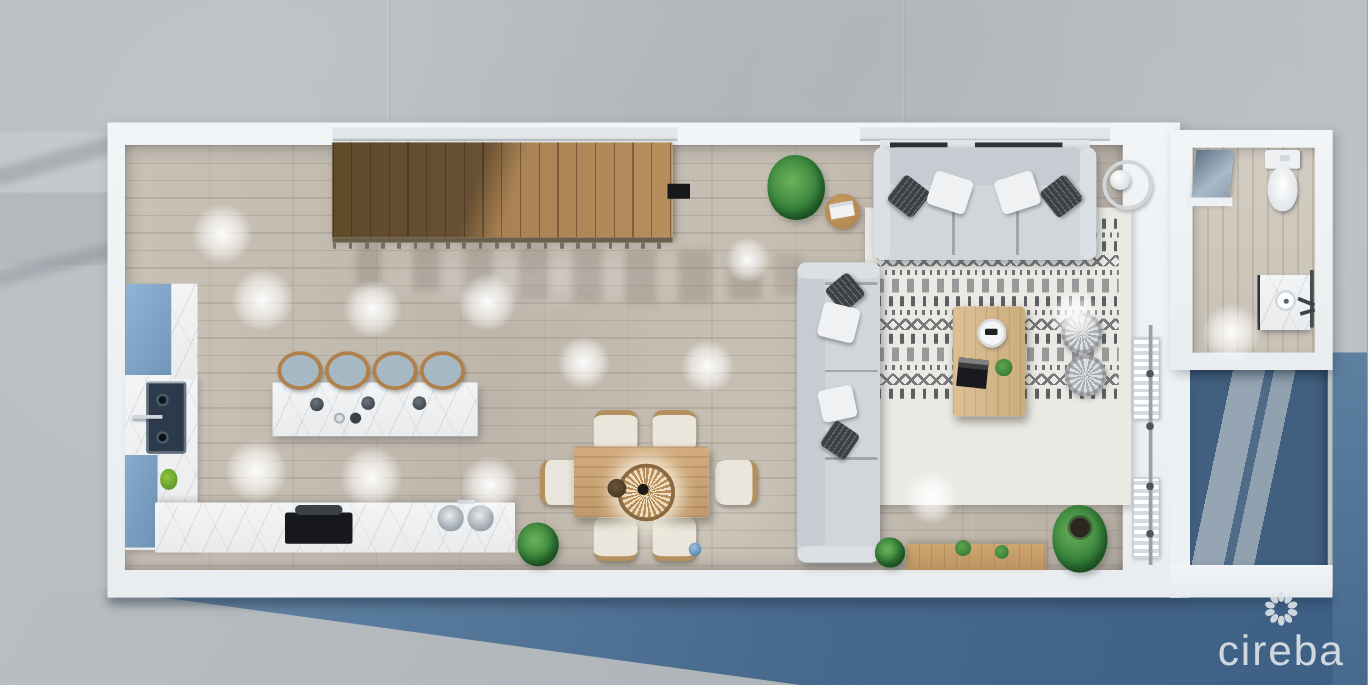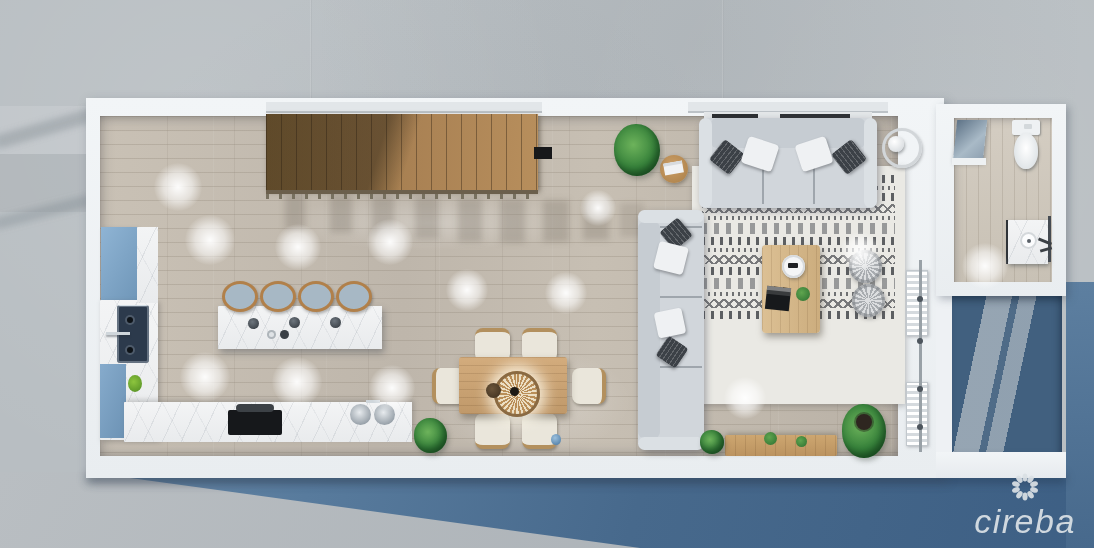--- a/index.html
+++ b/index.html
@@ -249,21 +249,21 @@
   <div class="glow" style="left:840px;top:232px;width:40px;height:40px;"></div>
   <div class="glow" style="left:962px;top:243px;width:46px;height:46px;"></div>
   <div class="glow" style="left:620px;top:126px;width:32px;height:32px;opacity:.8;"></div>
 
   <div class="plant" style="left:614px;top:124px;width:46px;height:52px;"></div>
   <div class="plant" style="left:414px;top:418px;width:33px;height:35px;"></div>
   <div class="plant" style="left:700px;top:430px;width:24px;height:24px;"></div>
   <div class="plant" style="left:842px;top:404px;width:44px;height:54px;"></div>
   <div class="abs" style="left:856px;top:414px;width:16px;height:16px;border-radius:50%;background:#2e2620;box-shadow:0 0 0 2px rgba(30,25,20,.4);"></div>
 
-  <div class="abs" style="left:960px;top:472px;width:130px;height:66px;text-align:center;font-style:italic;">
+  <div class="abs" style="left:960px;top:472px;width:130px;height:66px;text-align:center;">
     <svg width="30" height="30" viewBox="0 0 30 30" style="display:block;margin:0 auto;">
       <g fill="#dbe1e5" opacity="0.92">
         <ellipse cx="15" cy="5.5" rx="2.6" ry="4" transform="rotate(0 15 15)"></ellipse>
         <ellipse cx="15" cy="5.5" rx="2.6" ry="4" transform="rotate(36 15 15)"></ellipse>
         <ellipse cx="15" cy="5.5" rx="2.6" ry="4" transform="rotate(72 15 15)"></ellipse>
         <ellipse cx="15" cy="5.5" rx="2.6" ry="4" transform="rotate(108 15 15)"></ellipse>
         <ellipse cx="15" cy="5.5" rx="2.6" ry="4" transform="rotate(144 15 15)"></ellipse>
         <ellipse cx="15" cy="5.5" rx="2.6" ry="4" transform="rotate(180 15 15)"></ellipse>
         <ellipse cx="15" cy="5.5" rx="2.6" ry="4" transform="rotate(216 15 15)"></ellipse>
         <ellipse cx="15" cy="5.5" rx="2.6" ry="4" transform="rotate(252 15 15)"></ellipse>

